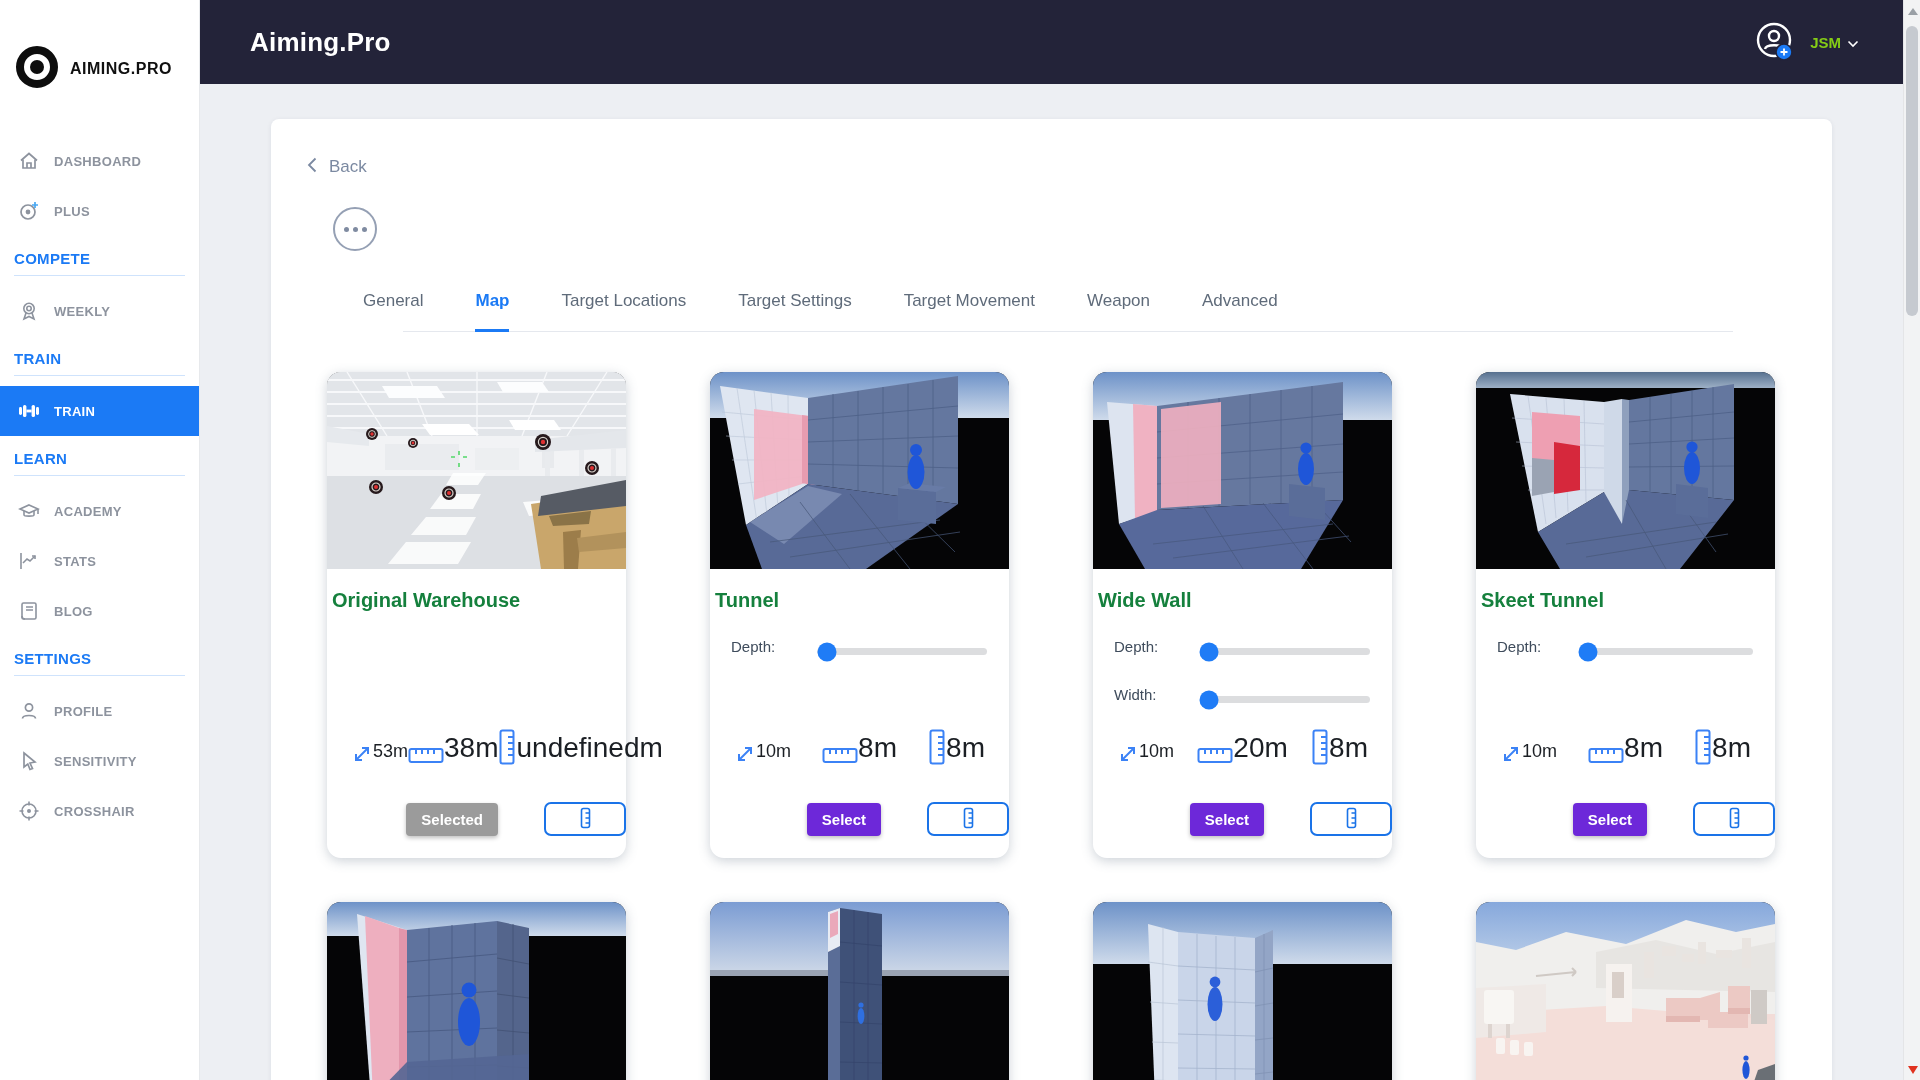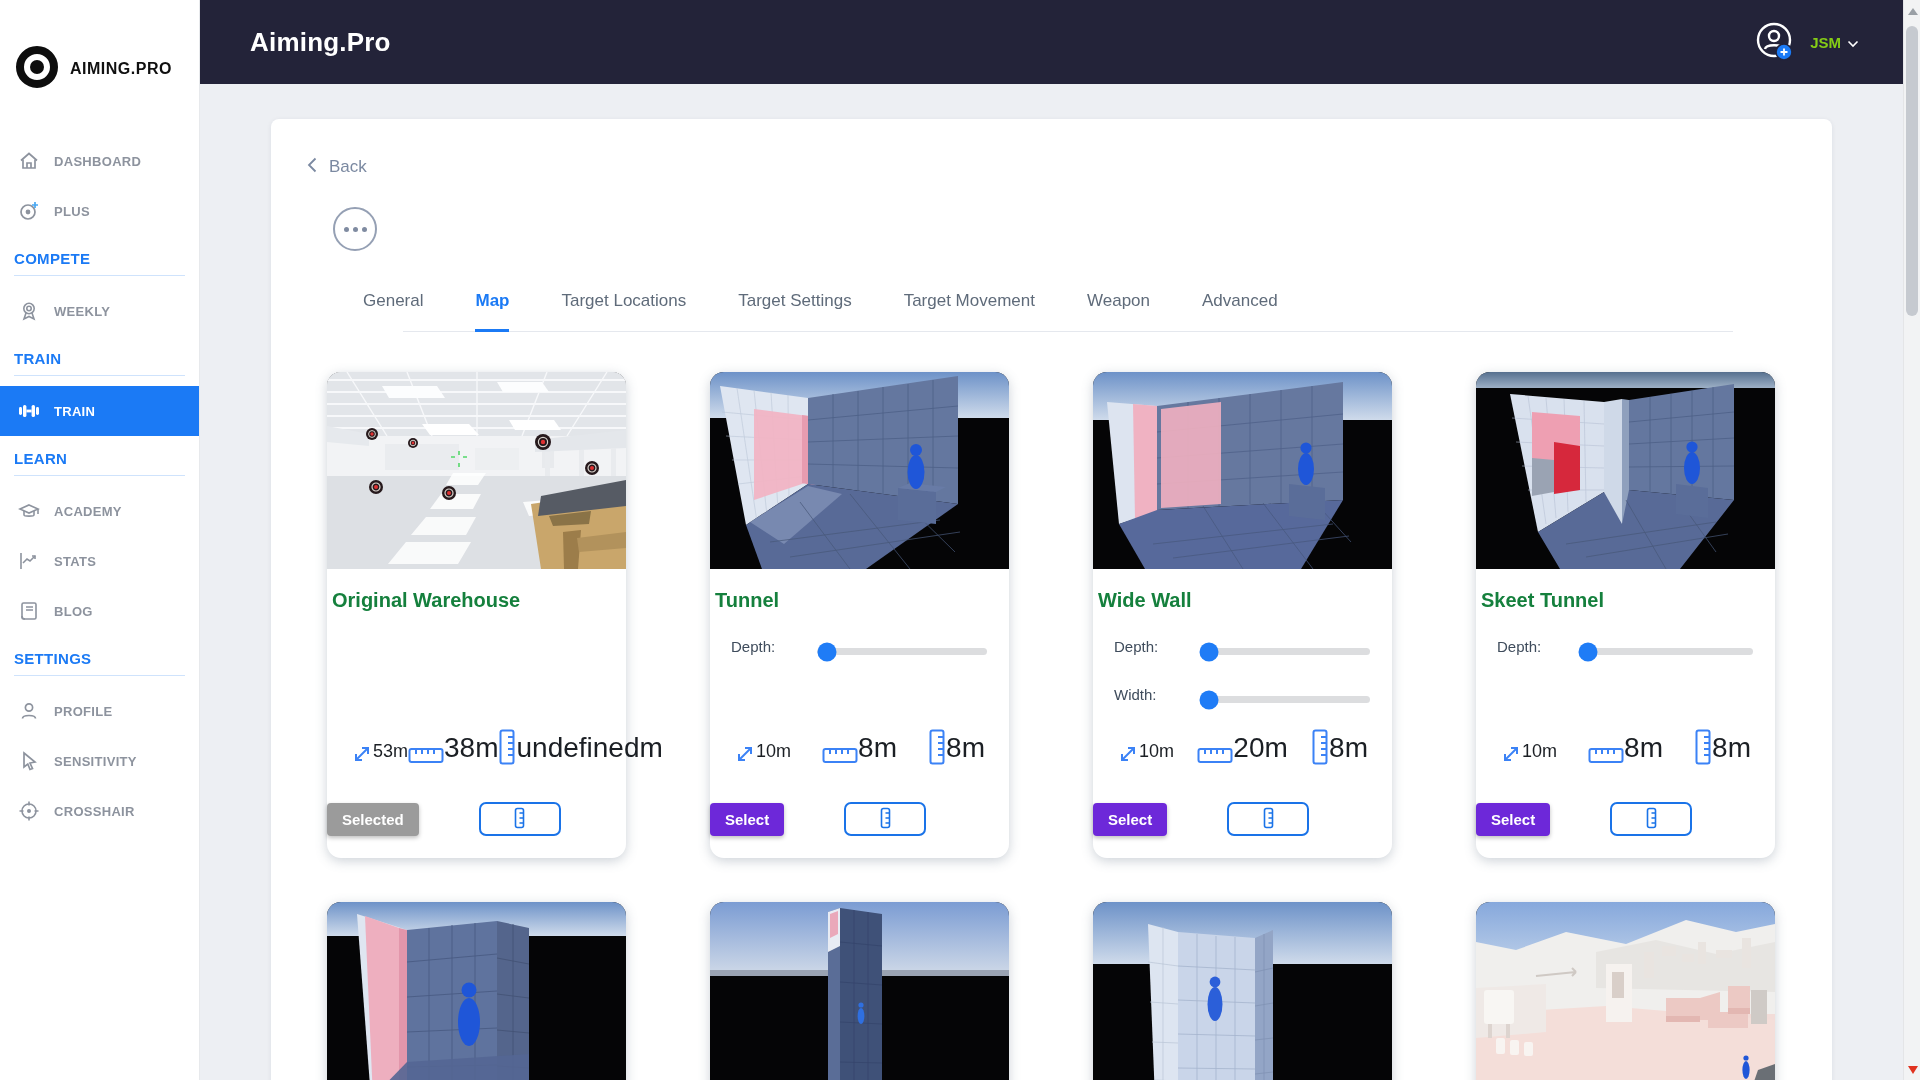--- a/index.html
+++ b/index.html
@@ -60,21 +60,21 @@
   .slider-label { width:86px; font-size:15px; color:#3f4c5c; }
   .slider-track { position:relative; flex:1; height:7px; background:#dcdddf; border-radius:4px; cursor:pointer; }
   .slider-thumb { position:absolute; top:50%; width:19px; height:19px; background:#1f7cf6; border-radius:50%; transform:translate(-50%,-50%); cursor:grab; }
 
   .stats { position:absolute; top:160px; left:0; right:0; display:flex; justify-content:space-between; padding:0 24px; }
   .stat { display:flex; flex-direction:row; align-items:center; }
   .stat-icon { height:36px; display:flex; align-items:flex-end; justify-content:center; }
   .stat-value { margin-top:2px; font-size:28px; color:#1b1f24; }
   .stat-value.sm { font-size:18px; margin-top:8px; }
 
-  .card-buttons { position:absolute; bottom:22px; left:0; right:0; display:flex; justify-content:flex-start; align-items:center; gap:60px; }
+  .card-buttons { position:absolute; bottom:22px; left:0; right:0; display:flex; justify-content:flex-end; align-items:center; gap:46px; }
   .btn-primary { border:none; color:#fff; font-size:15px; font-weight:600; padding:8px 15px; border-radius:4px; cursor:pointer; box-shadow:0 2px 4px rgba(0,0,0,.25); font-family:"Liberation Sans",sans-serif; }
   .btn-primary.selected { background:#9b9b9b; }
   .btn-primary.default { background:#6d28d9; }
   .btn-info { width:82px; height:34px; background:#fff; border:2px solid #1a73e8; border-radius:7px; display:flex; align-items:center; justify-content:center; cursor:pointer; }
 </style>
 </head>
 <body>
 
 <div class="sidebar">
   <div class="logo">

